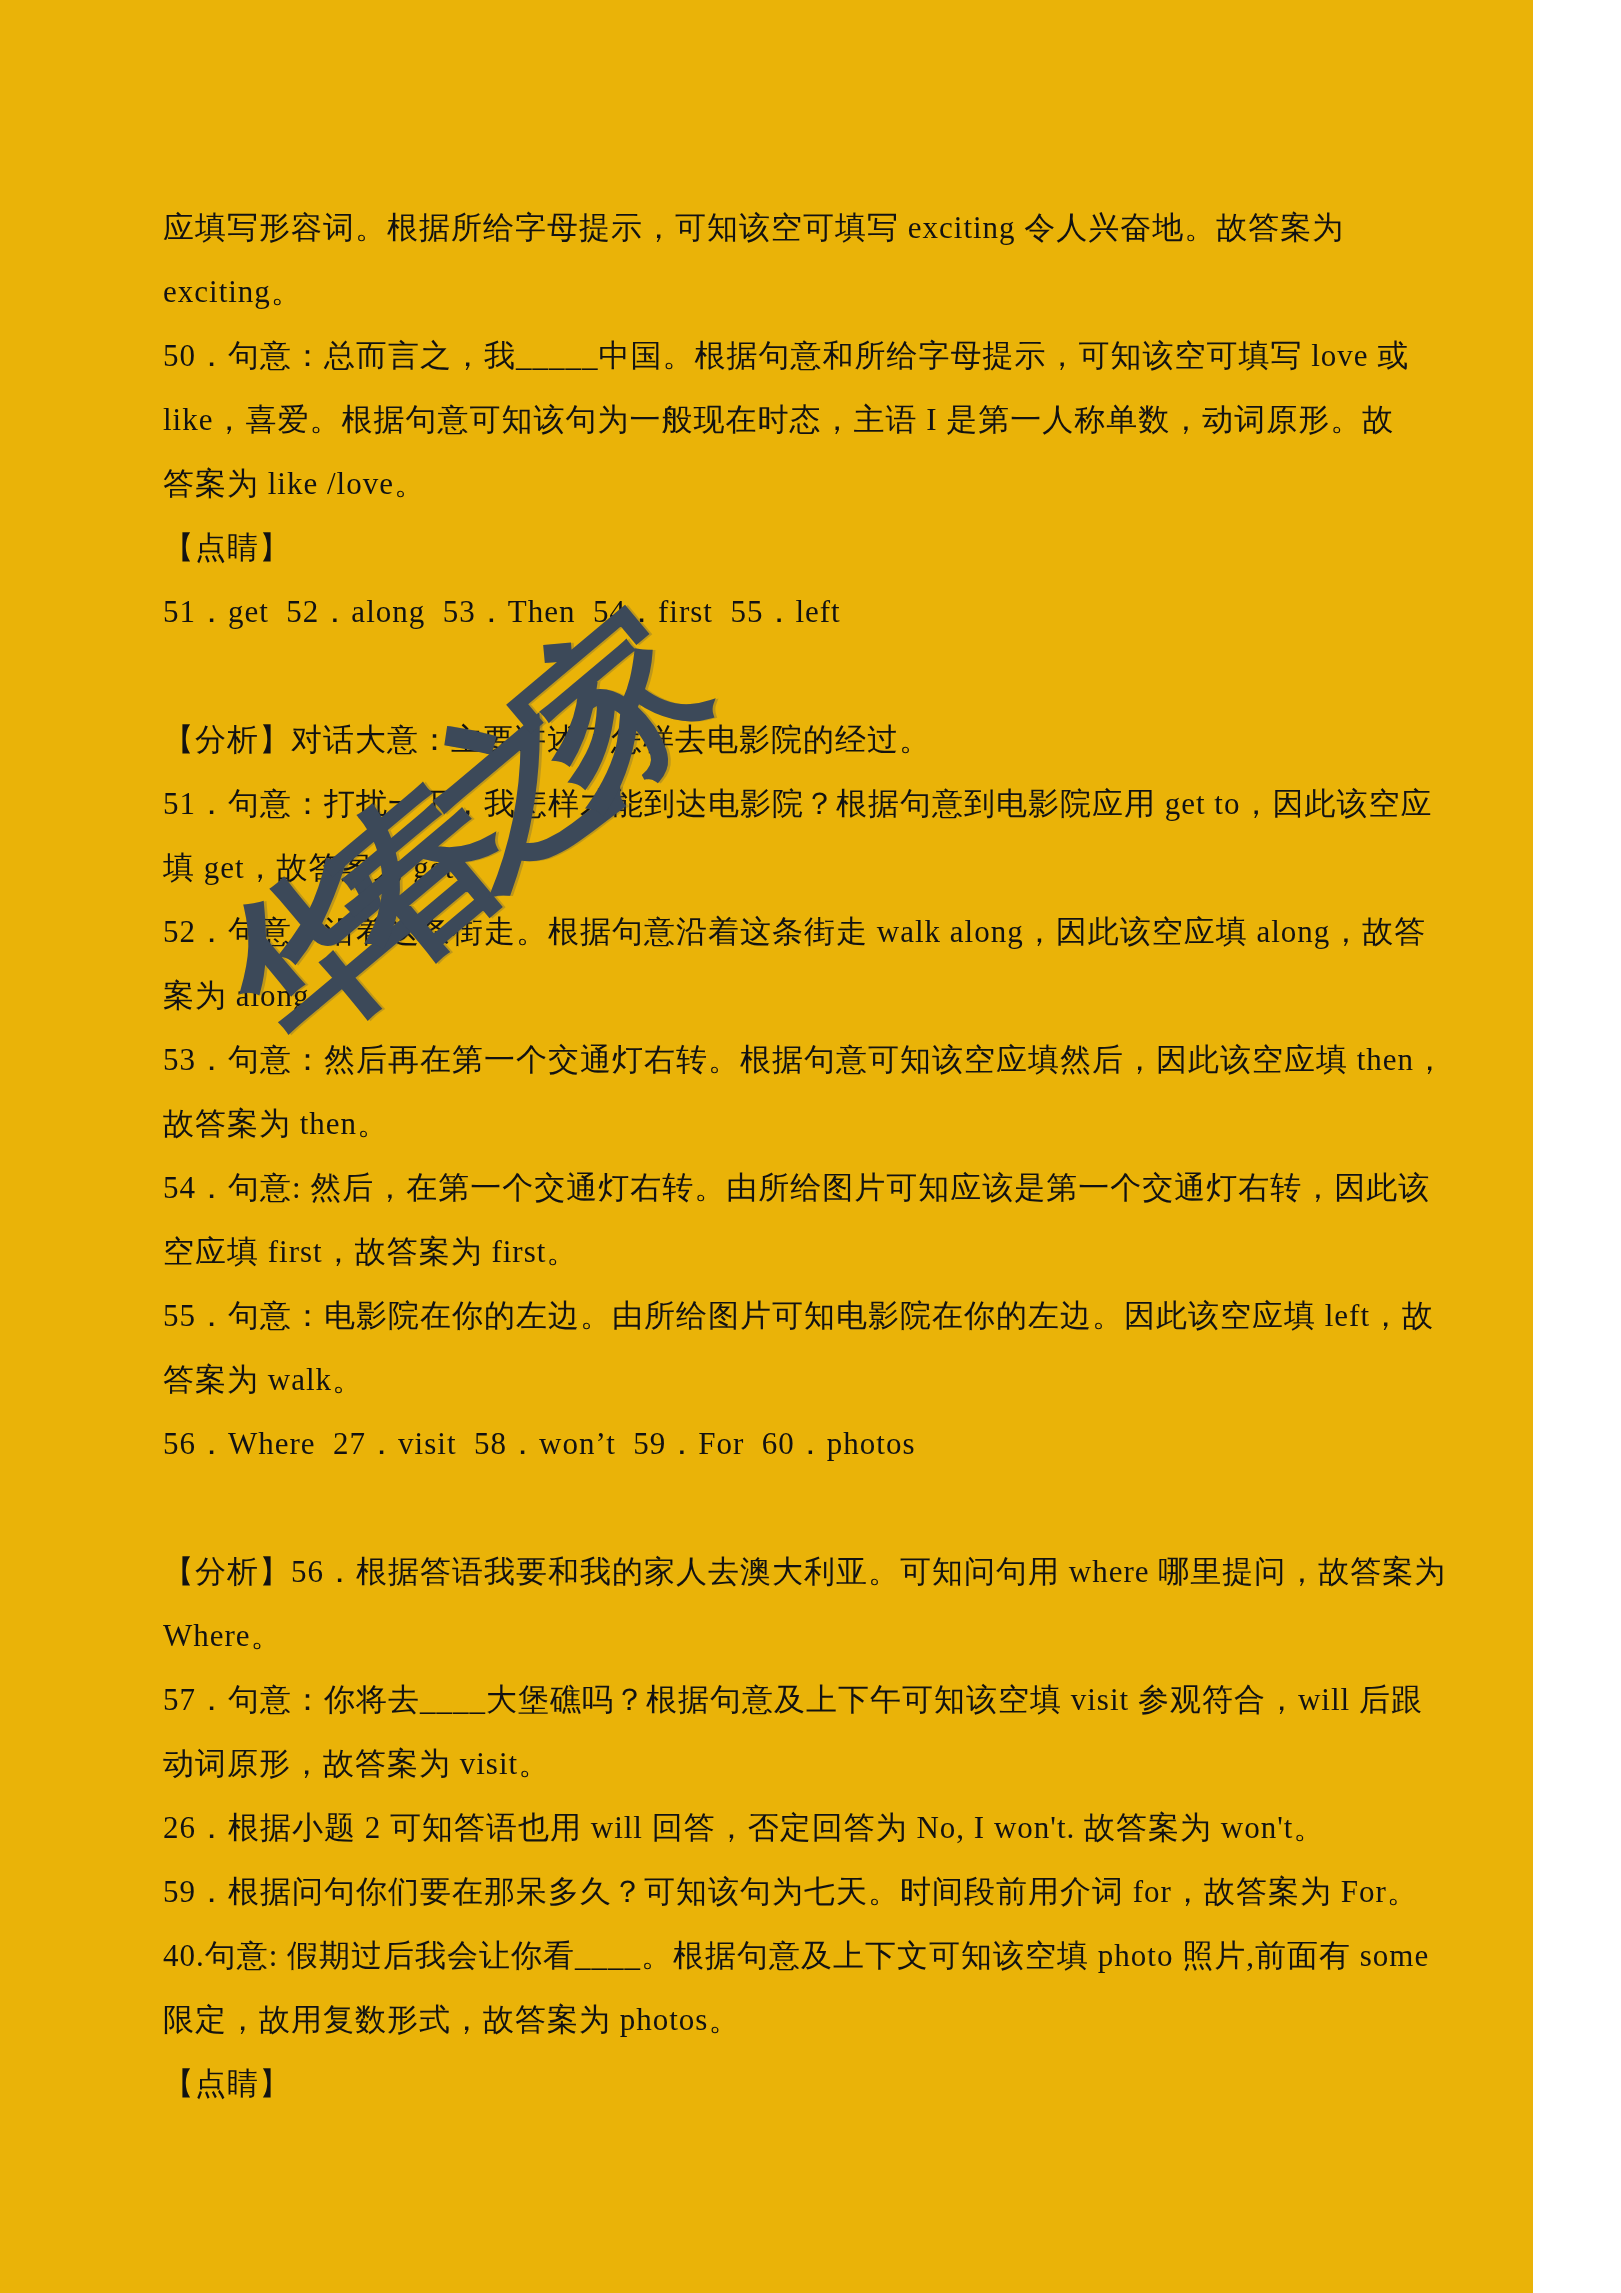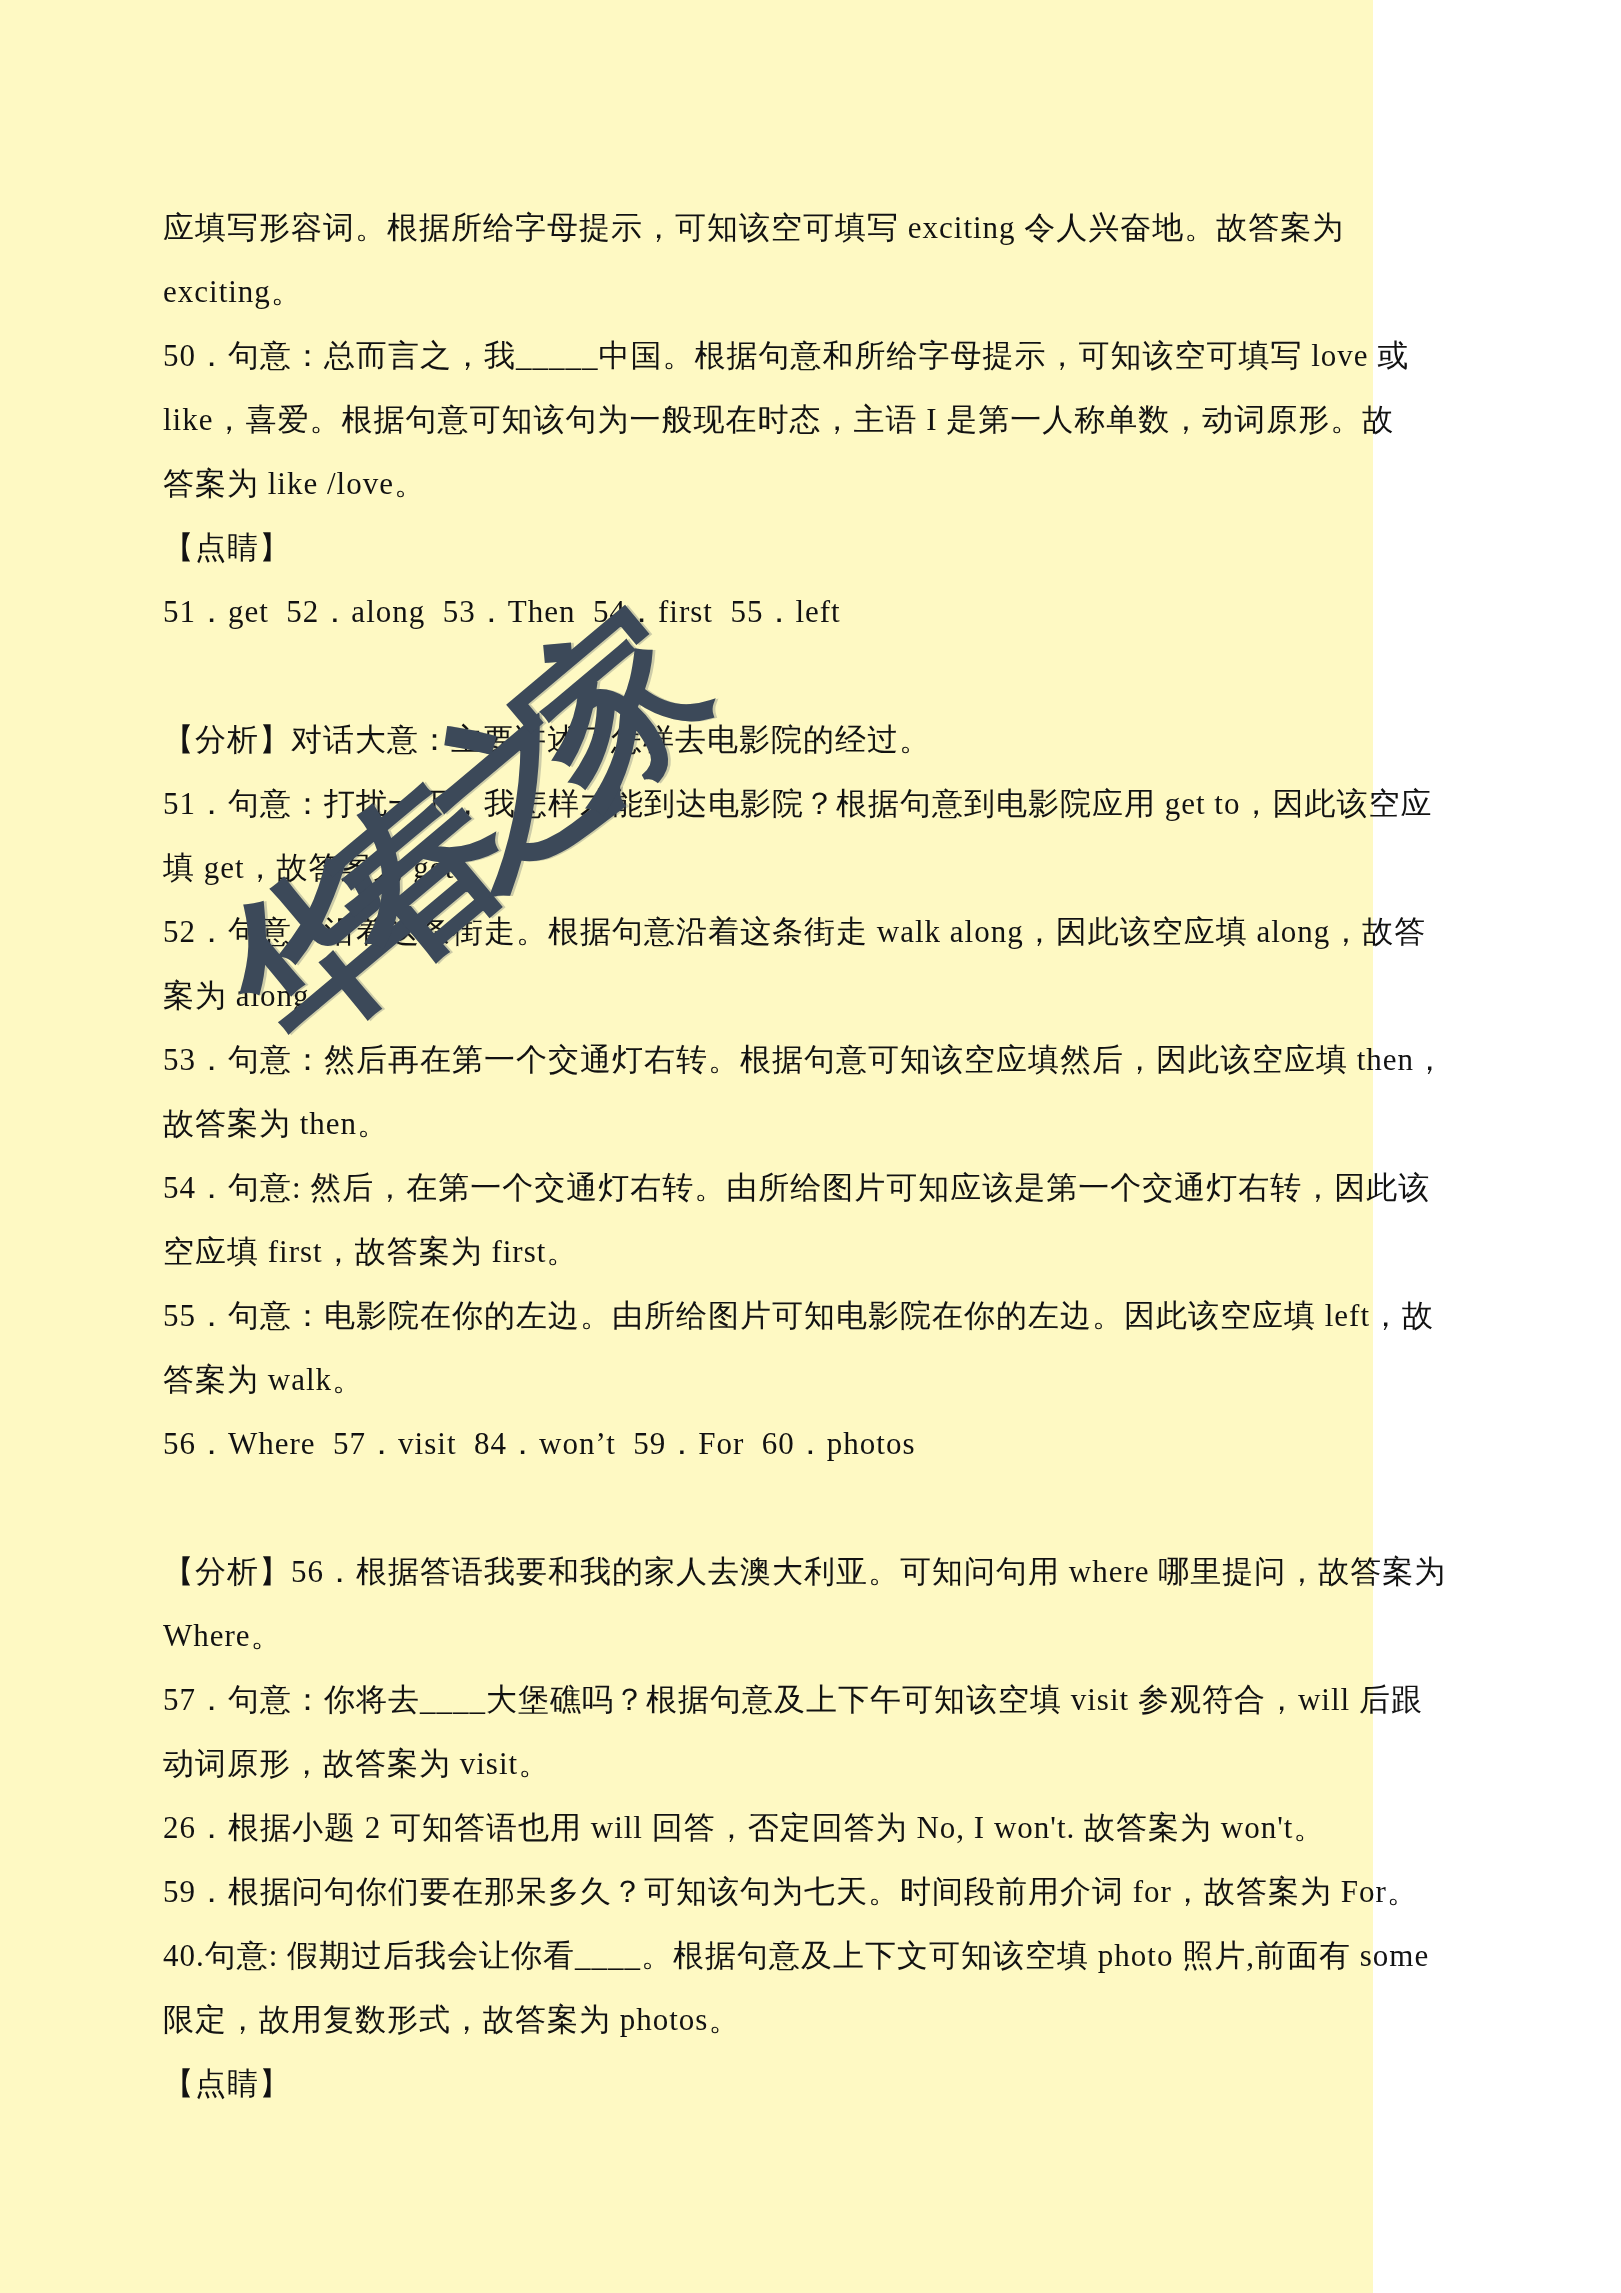--- a/index.html
+++ b/index.html
@@ -6,22 +6,22 @@
   html, body {
     width: 1621px; height: 2294px;
     background: #ffffff;
     font-family: "Liberation Serif", "DejaVu Serif", serif;
     position: relative;
     overflow: hidden;
   }
   .page {
     position: absolute;
     left: 0; top: 0;
-    width: 1373px; height: 2294px;
-    background: #fef9c3;
+    width: 1533px; height: 2294px;
+    background: #eab308;
   }
   .doc-body {
     position: absolute;
     left: 163px;
     top: 196px;
     width: 1343px;
   }
   .text-line {
     height: 64px;
     line-height: 64px;
@@ -66,21 +66,21 @@
     <div class="text-line">51．句意：打扰一下，我怎样才能到达电影院？根据句意到电影院应用 get to，因此该空应</div>
     <div class="text-line">填 get，故答案为 get。</div>
     <div class="text-line">52．句意：沿着这条街走。根据句意沿着这条街走 walk along，因此该空应填 along，故答</div>
     <div class="text-line">案为 along。</div>
     <div class="text-line">53．句意：然后再在第一个交通灯右转。根据句意可知该空应填然后，因此该空应填 then，</div>
     <div class="text-line">故答案为 then。</div>
     <div class="text-line">54．句意: 然后，在第一个交通灯右转。由所给图片可知应该是第一个交通灯右转，因此该</div>
     <div class="text-line">空应填 first，故答案为 first。</div>
     <div class="text-line">55．句意：电影院在你的左边。由所给图片可知电影院在你的左边。因此该空应填 left，故</div>
     <div class="text-line">答案为 walk。</div>
-    <div class="text-line">56．Where  57．visit  84．won’t  59．For  60．photos</div>
+    <div class="text-line">56．Where  27．visit  58．won’t  59．For  60．photos</div>
     <div class="text-line"></div>
     <div class="text-line">【分析】56．根据答语我要和我的家人去澳大利亚。可知问句用 where 哪里提问，故答案为</div>
     <div class="text-line">Where。</div>
     <div class="text-line">57．句意：你将去____大堡礁吗？根据句意及上下午可知该空填 visit 参观符合，will 后跟</div>
     <div class="text-line">动词原形，故答案为 visit。</div>
     <div class="text-line">26．根据小题 2 可知答语也用 will 回答，否定回答为 No, I won't. 故答案为 won't。</div>
     <div class="text-line">59．根据问句你们要在那呆多久？可知该句为七天。时间段前用介词 for，故答案为 For。</div>
     <div class="text-line">40.句意: 假期过后我会让你看____。根据句意及上下文可知该空填 photo 照片,前面有 some</div>
     <div class="text-line">限定，故用复数形式，故答案为 photos。</div>
     <div class="text-line">【点睛】</div>

